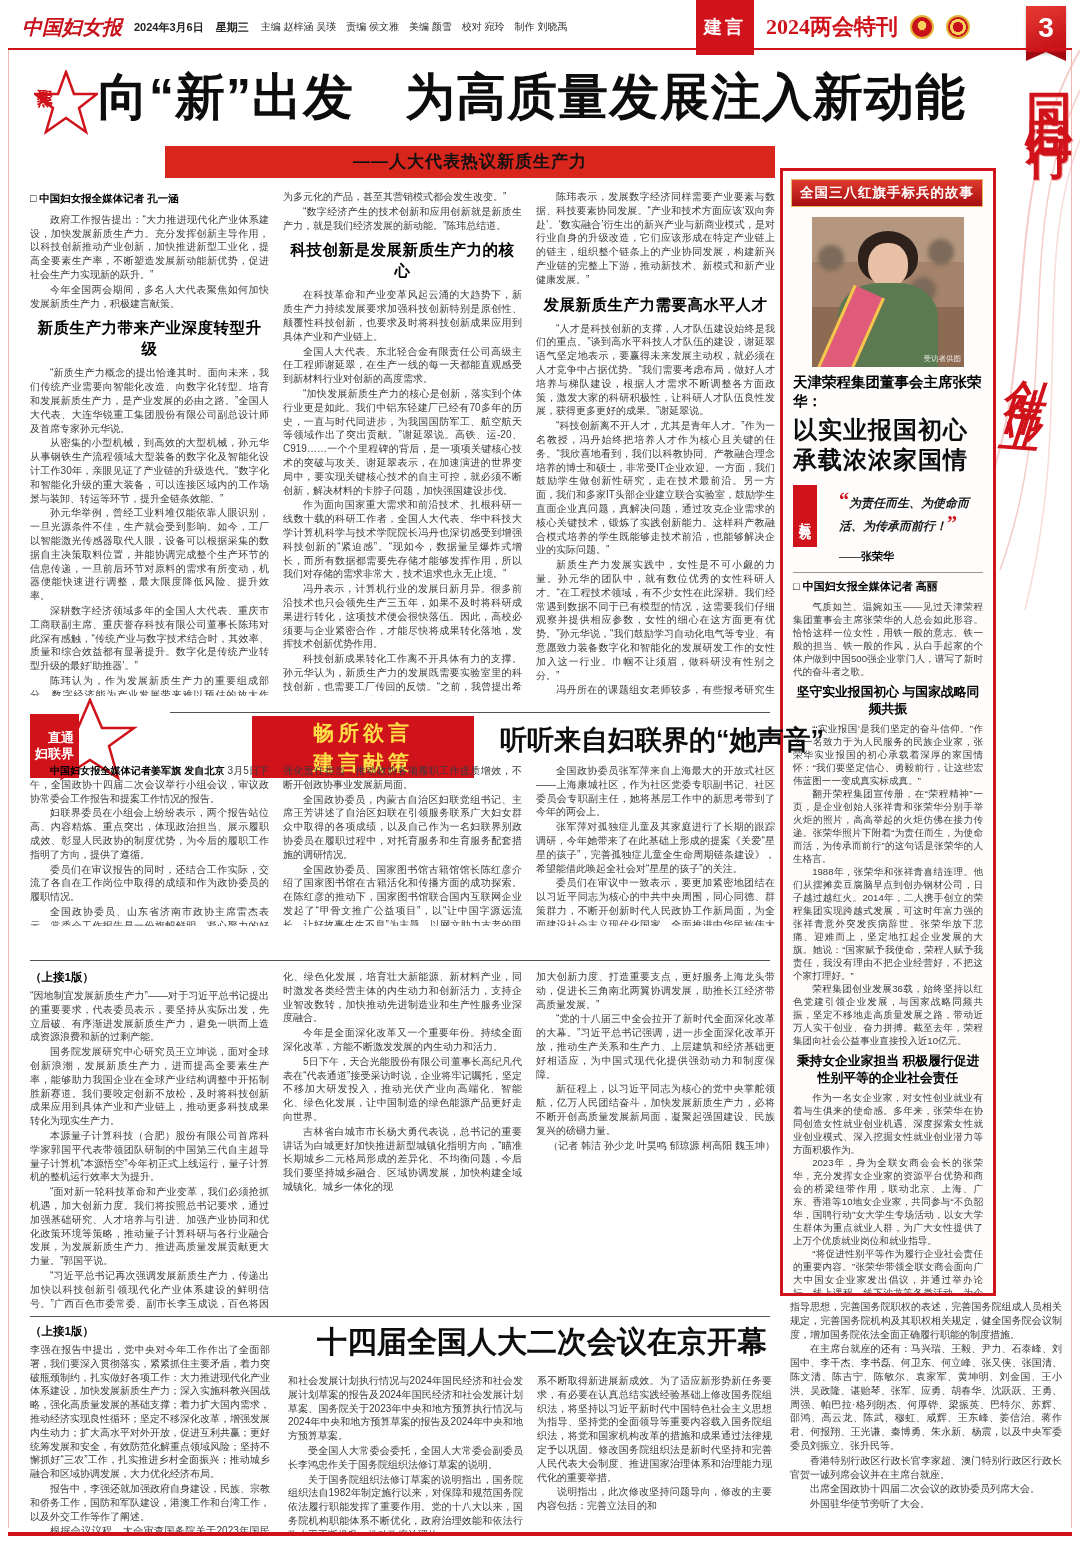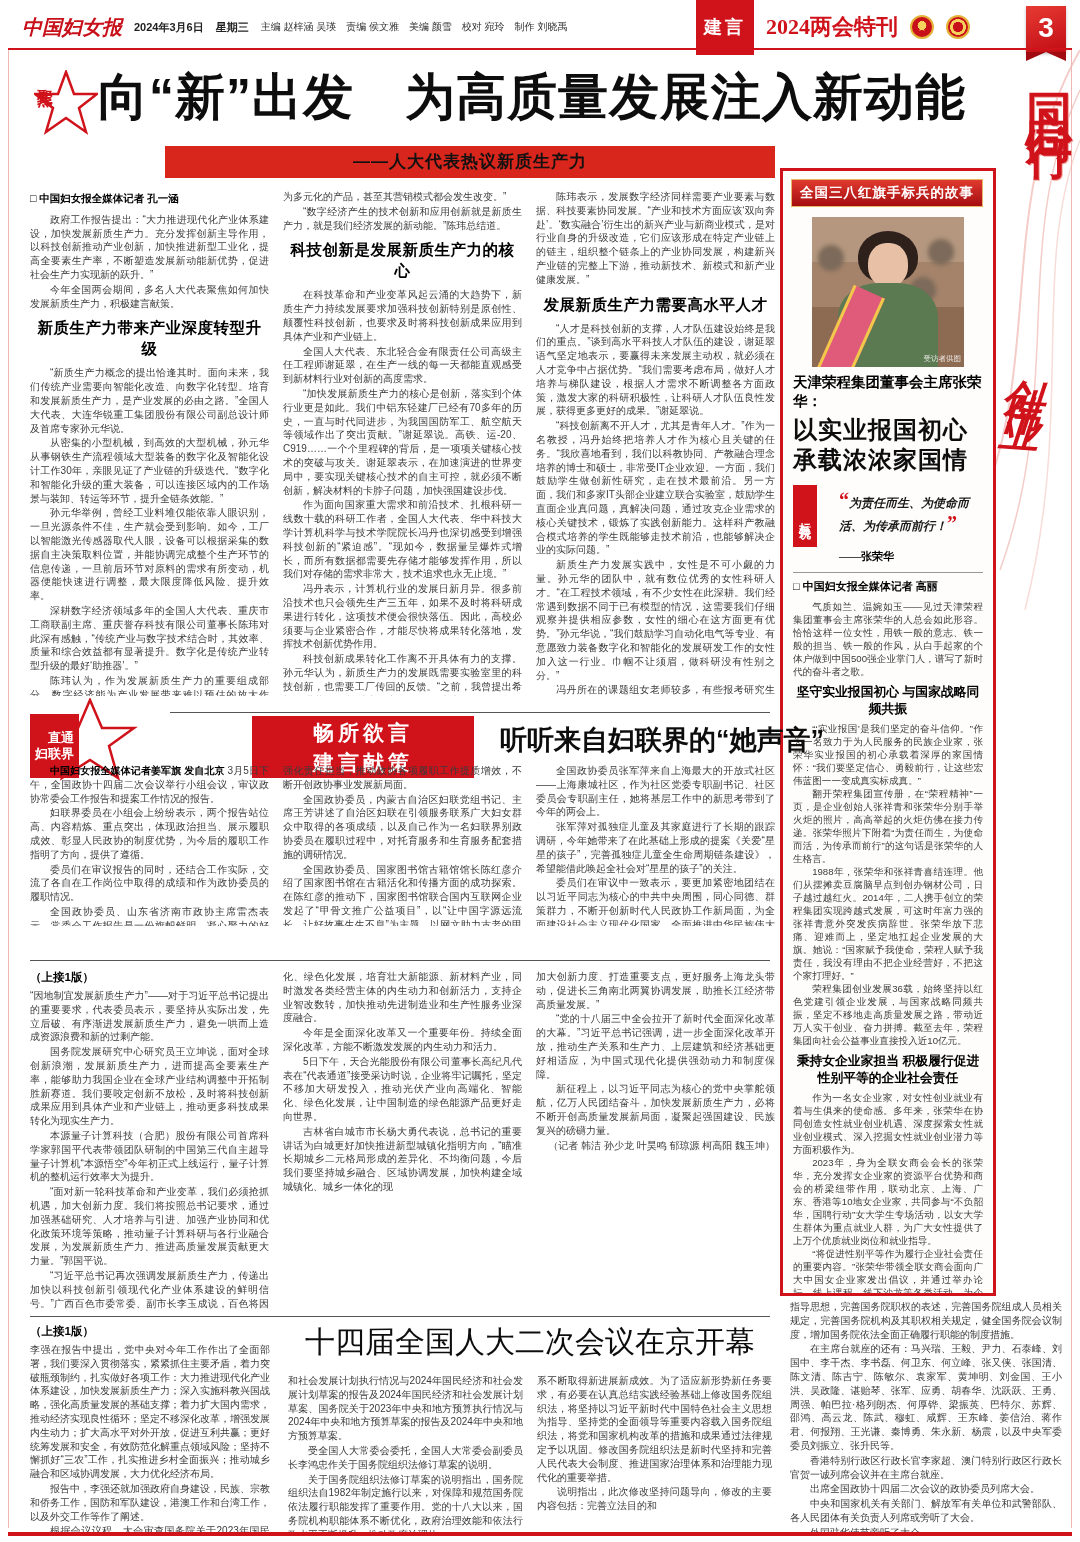--- a/index.html
+++ b/index.html
@@ -41,21 +41,21 @@
   .col p.by { font-weight:bold; color:#000; text-indent:0; margin:2px 0 7px; font-size:10.5px; }
   .col p.sig { text-indent:0; text-align:right; color:#3b3b3b; }
   .col p b { color:#000; }
   .col h3 { font-size:15.5px; font-weight:900; color:#000; text-align:center; margin:8px 0 6px; letter-spacing:.5px; }
   .jump-label { font-weight:900; font-size:11.5px; color:#000; margin-bottom:4px; }
 
   
   .hline { position:absolute; height:1px; background:#555; }
 
   
-  .fl-box { position:absolute; left:252px; top:716px; width:222px; height:62px; background:#d0121b; color:#ffffff; font-weight:900; font-size:21px; text-align:center; line-height:30px; letter-spacing:4px; padding-top:2px; }
+  .fl-box { position:absolute; left:252px; top:716px; width:222px; height:62px; background:#d0121b; color:#fde047; font-weight:900; font-size:21px; text-align:center; line-height:30px; letter-spacing:4px; padding-top:2px; }
   .fl-headline { position:absolute; left:500px; top:722px; width:272px; font-size:27px; font-weight:900; color:#0d0d0d; white-space:nowrap; }
 
   
   .sidebar { position:absolute; left:780px; top:168px; width:216px; height:1128px; border:3px solid #d0121b; background:#fffdfc; padding:8px 10px; overflow:hidden; }
   .sb-banner { background:linear-gradient(180deg,#e03a2e,#a50d10); border:1px solid #e8b765; color:#fff; font-weight:900; font-size:13.5px; letter-spacing:1px; padding:4px 8px; display:inline-block; margin-left:-2px; }
   .sb-photo { width:152px; height:150px; margin:10px auto 4px; position:relative; overflow:hidden; background:linear-gradient(180deg,#b4977e 0 30%,#a4836a 30% 60%,#8d6a52 60% 100%); }
   .sb-photo .aud1,.sb-photo .aud2,.sb-photo .aud3 { position:absolute; width:26px; height:26px; border-radius:50%; background:#7d6a5a; filter:blur(2px); }
   .sb-photo .hair { position:absolute; left:46px; top:14px; width:60px; height:52px; border-radius:50% 50% 45% 45%; background:#2e211c; }
   .sb-photo .face { position:absolute; left:56px; top:26px; width:40px; height:44px; border-radius:46%; background:#e8c0a6; }
   .sb-photo .jacket { position:absolute; left:26px; top:66px; width:100px; height:84px; border-radius:40% 40% 0 0; background:#5c7a52; }
@@ -66,21 +66,21 @@
   .sb-quote-row { display:flex; gap:8px; margin:10px 0 6px; border-bottom:1px solid #999; padding-bottom:8px; }
   .sb-quote-label { flex:0 0 24px; height:62px; background:#d0121b; color:#fff; writing-mode:vertical-rl; font-size:12px; font-weight:bold; text-align:center; letter-spacing:2px; line-height:24px; }
   .sb-quote { position:relative; font-family:"Liberation Serif","DejaVu Serif",serif; font-style:italic; font-weight:bold; font-size:12px; color:#1a1a1a; padding:4px 12px 0 14px; }
   .qmark { color:#d0121b; font-size:20px; font-weight:900; font-style:normal; }
   .sb-attrib { font-size:11px; color:#000; margin-top:14px; font-style:normal; }
   .sb-byline { font-size:11px; font-weight:bold; color:#000; margin:4px 0 6px; }
   .sidebar .body p { font-size:9.6px; line-height:13px; text-align:justify; text-indent:2em; color:#3b3b3b; }
   .sidebar .body h3 { font-size:12.8px; font-weight:900; color:#000; text-align:center; margin:6px 0 4px; }
 
   
-  .npc-headline { position:absolute; left:288px; top:1322px; width:484px; text-align:center; font-size:30px; font-weight:400; color:#0d0d0d; white-space:nowrap; }
+  .npc-headline { position:absolute; left:300px; top:1322px; width:484px; text-align:center; font-size:30px; font-weight:700; color:#0d0d0d; white-space:nowrap; }
 
   svg.deco { position:absolute; pointer-events:none; }
 </style>
 </head>
 <body>
 
 <svg class="deco" style="left:930px; top:50px;" width="150" height="660" viewBox="0 0 150 660">
   <path d="M150,0 C60,160 120,320 40,480" stroke="#f4cdc9" stroke-width="2" fill="none"></path>
   <path d="M150,40 C80,190 135,340 70,520" stroke="#f4cdc9" stroke-width="1.5" fill="none"></path>
   <path d="M150,90 C100,220 145,360 95,560" stroke="#f7dcd9" stroke-width="1.5" fill="none"></path>
@@ -268,17 +268,16 @@
   <div class="col">
       <p class="cont">系不断取得新进展新成效。为了适应新形势新任务要求，有必要在认真总结实践经验基础上修改国务院组织法，将坚持以习近平新时代中国特色社会主义思想为指导、坚持党的全面领导等重要内容载入国务院组织法，将党和国家机构改革的措施和成果通过法律规定予以巩固。修改国务院组织法是新时代坚持和完善人民代表大会制度、推进国家治理体系和治理能力现代化的重要举措。</p>
       <p>说明指出，此次修改坚持问题导向，修改的主要内容包括：完善立法目的和</p>
     </div>
 </div>
 <div class="col" style="position:absolute; left:790px; top:1300px; width:272px; height:232px;">
     <p class="cont">指导思想，完善国务院职权的表述，完善国务院组成人员相关规定，完善国务院机构及其职权相关规定，健全国务院会议制度，增加国务院依法全面正确履行职能的制度措施。</p>
     <p>在主席台就座的还有：马兴瑞、王毅、尹力、石泰峰、刘国中、李干杰、李书磊、何卫东、何立峰、张又侠、张国清、陈文清、陈吉宁、陈敏尔、袁家军、黄坤明、刘金国、王小洪、吴政隆、谌贻琴、张军、应勇、胡春华、沈跃跃、王勇、周强、帕巴拉·格列朗杰、何厚铧、梁振英、巴特尔、苏辉、邵鸿、高云龙、陈武、穆虹、咸辉、王东峰、姜信治、蒋作君、何报翔、王光谦、秦博勇、朱永新、杨震，以及中央军委委员刘振立、张升民等。</p>
     <p>香港特别行政区行政长官李家超、澳门特别行政区行政长官贺一诚列席会议并在主席台就座。</p>
     <p>出席全国政协十四届二次会议的政协委员列席大会。</p>
-    <p>中央和国家机关有关部门、解放军有关单位和武警部队、各人民团体有关负责人列席或旁听了大会。</p>
     <p>外国驻华使节旁听了大会。</p>
   </div>
 
 <div class="bottom-rule"></div>
 
 </body></html>

